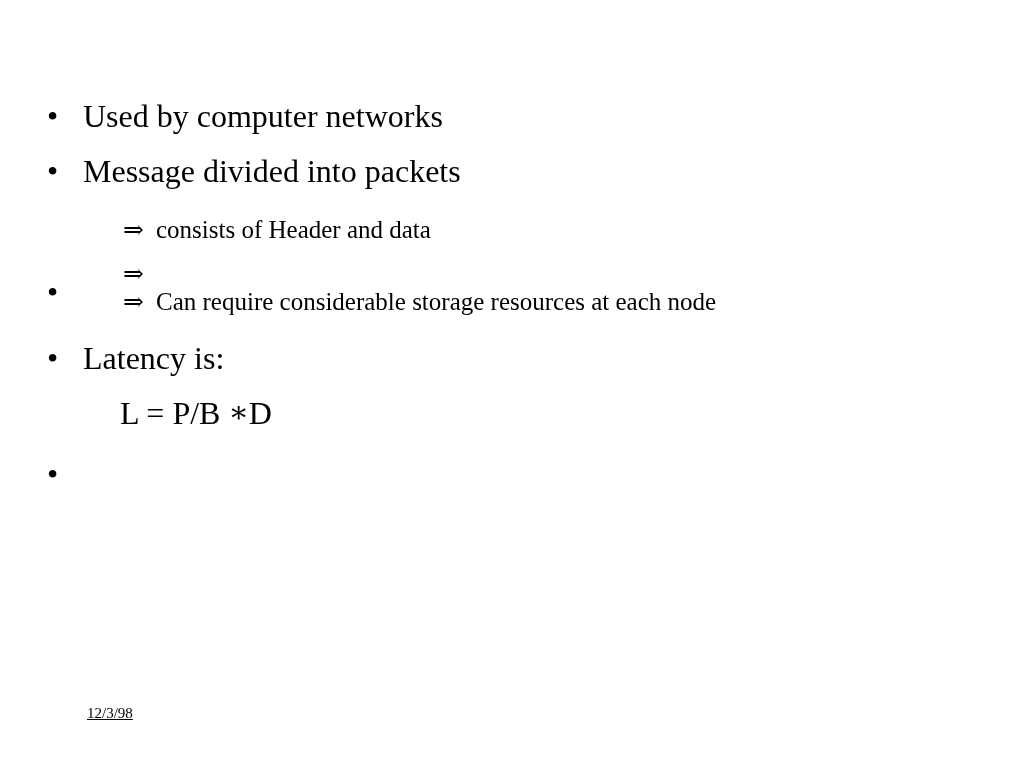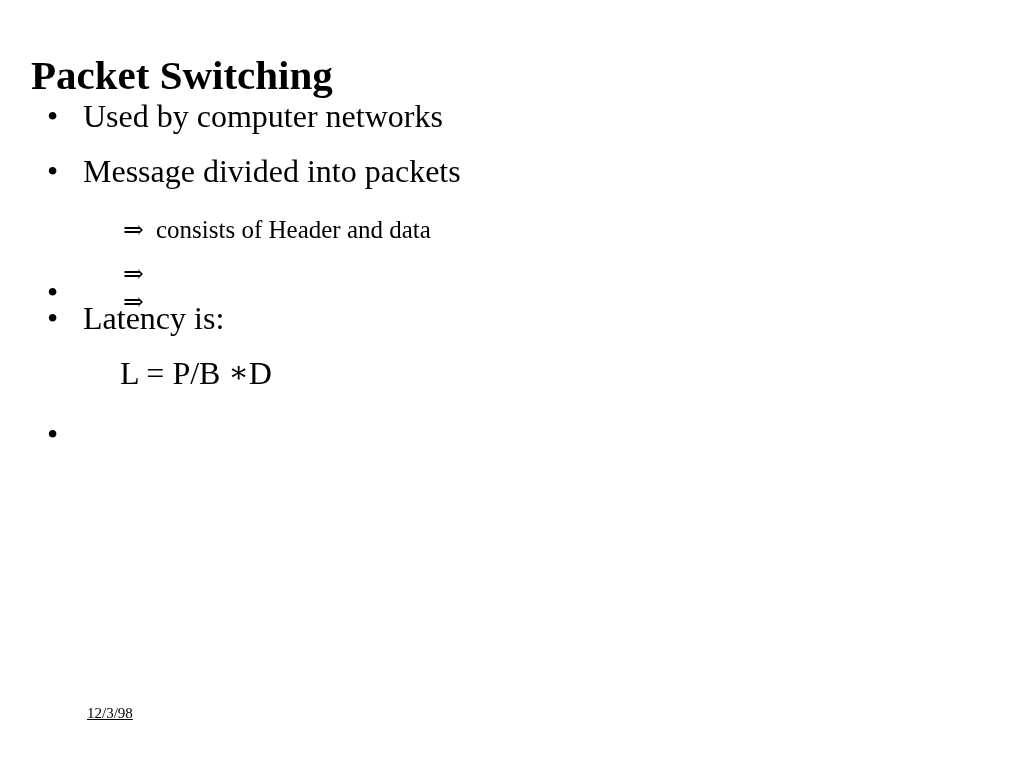--- a/index.html
+++ b/index.html
@@ -121,21 +121,20 @@
     line-height: 20px;
     color: #000000;
     text-decoration: underline;
   }
 </style>
 </head>
 <body>
 
 <div id="slide">
 
-  <h1 class="slide-title">Packet Switching</h1>
 
   <div class="body-block">
 
     <div class="bullet1">
       <span class="marker">•</span>
       <span class="text">Used by computer networks</span>
     </div>
 
     <div class="bullet1">
       <span class="marker">•</span>
@@ -156,20 +155,21 @@
     <div class="gap-md"></div>
 
     <div class="bullet1">
       <span class="marker">•</span>
     </div>
 
     <div class="gap-sm"></div>
 
     <div class="bullet2">
       <span class="marker">⇒</span>
+      <span class="text">Can require considerable storage resources at each node</span>
     </div>
 
     <div class="gap-sm"></div>
 
     <div class="bullet1">
       <span class="marker">•</span>
       <span class="text">Latency is:</span>
     </div>
 
     <div class="plainline">

